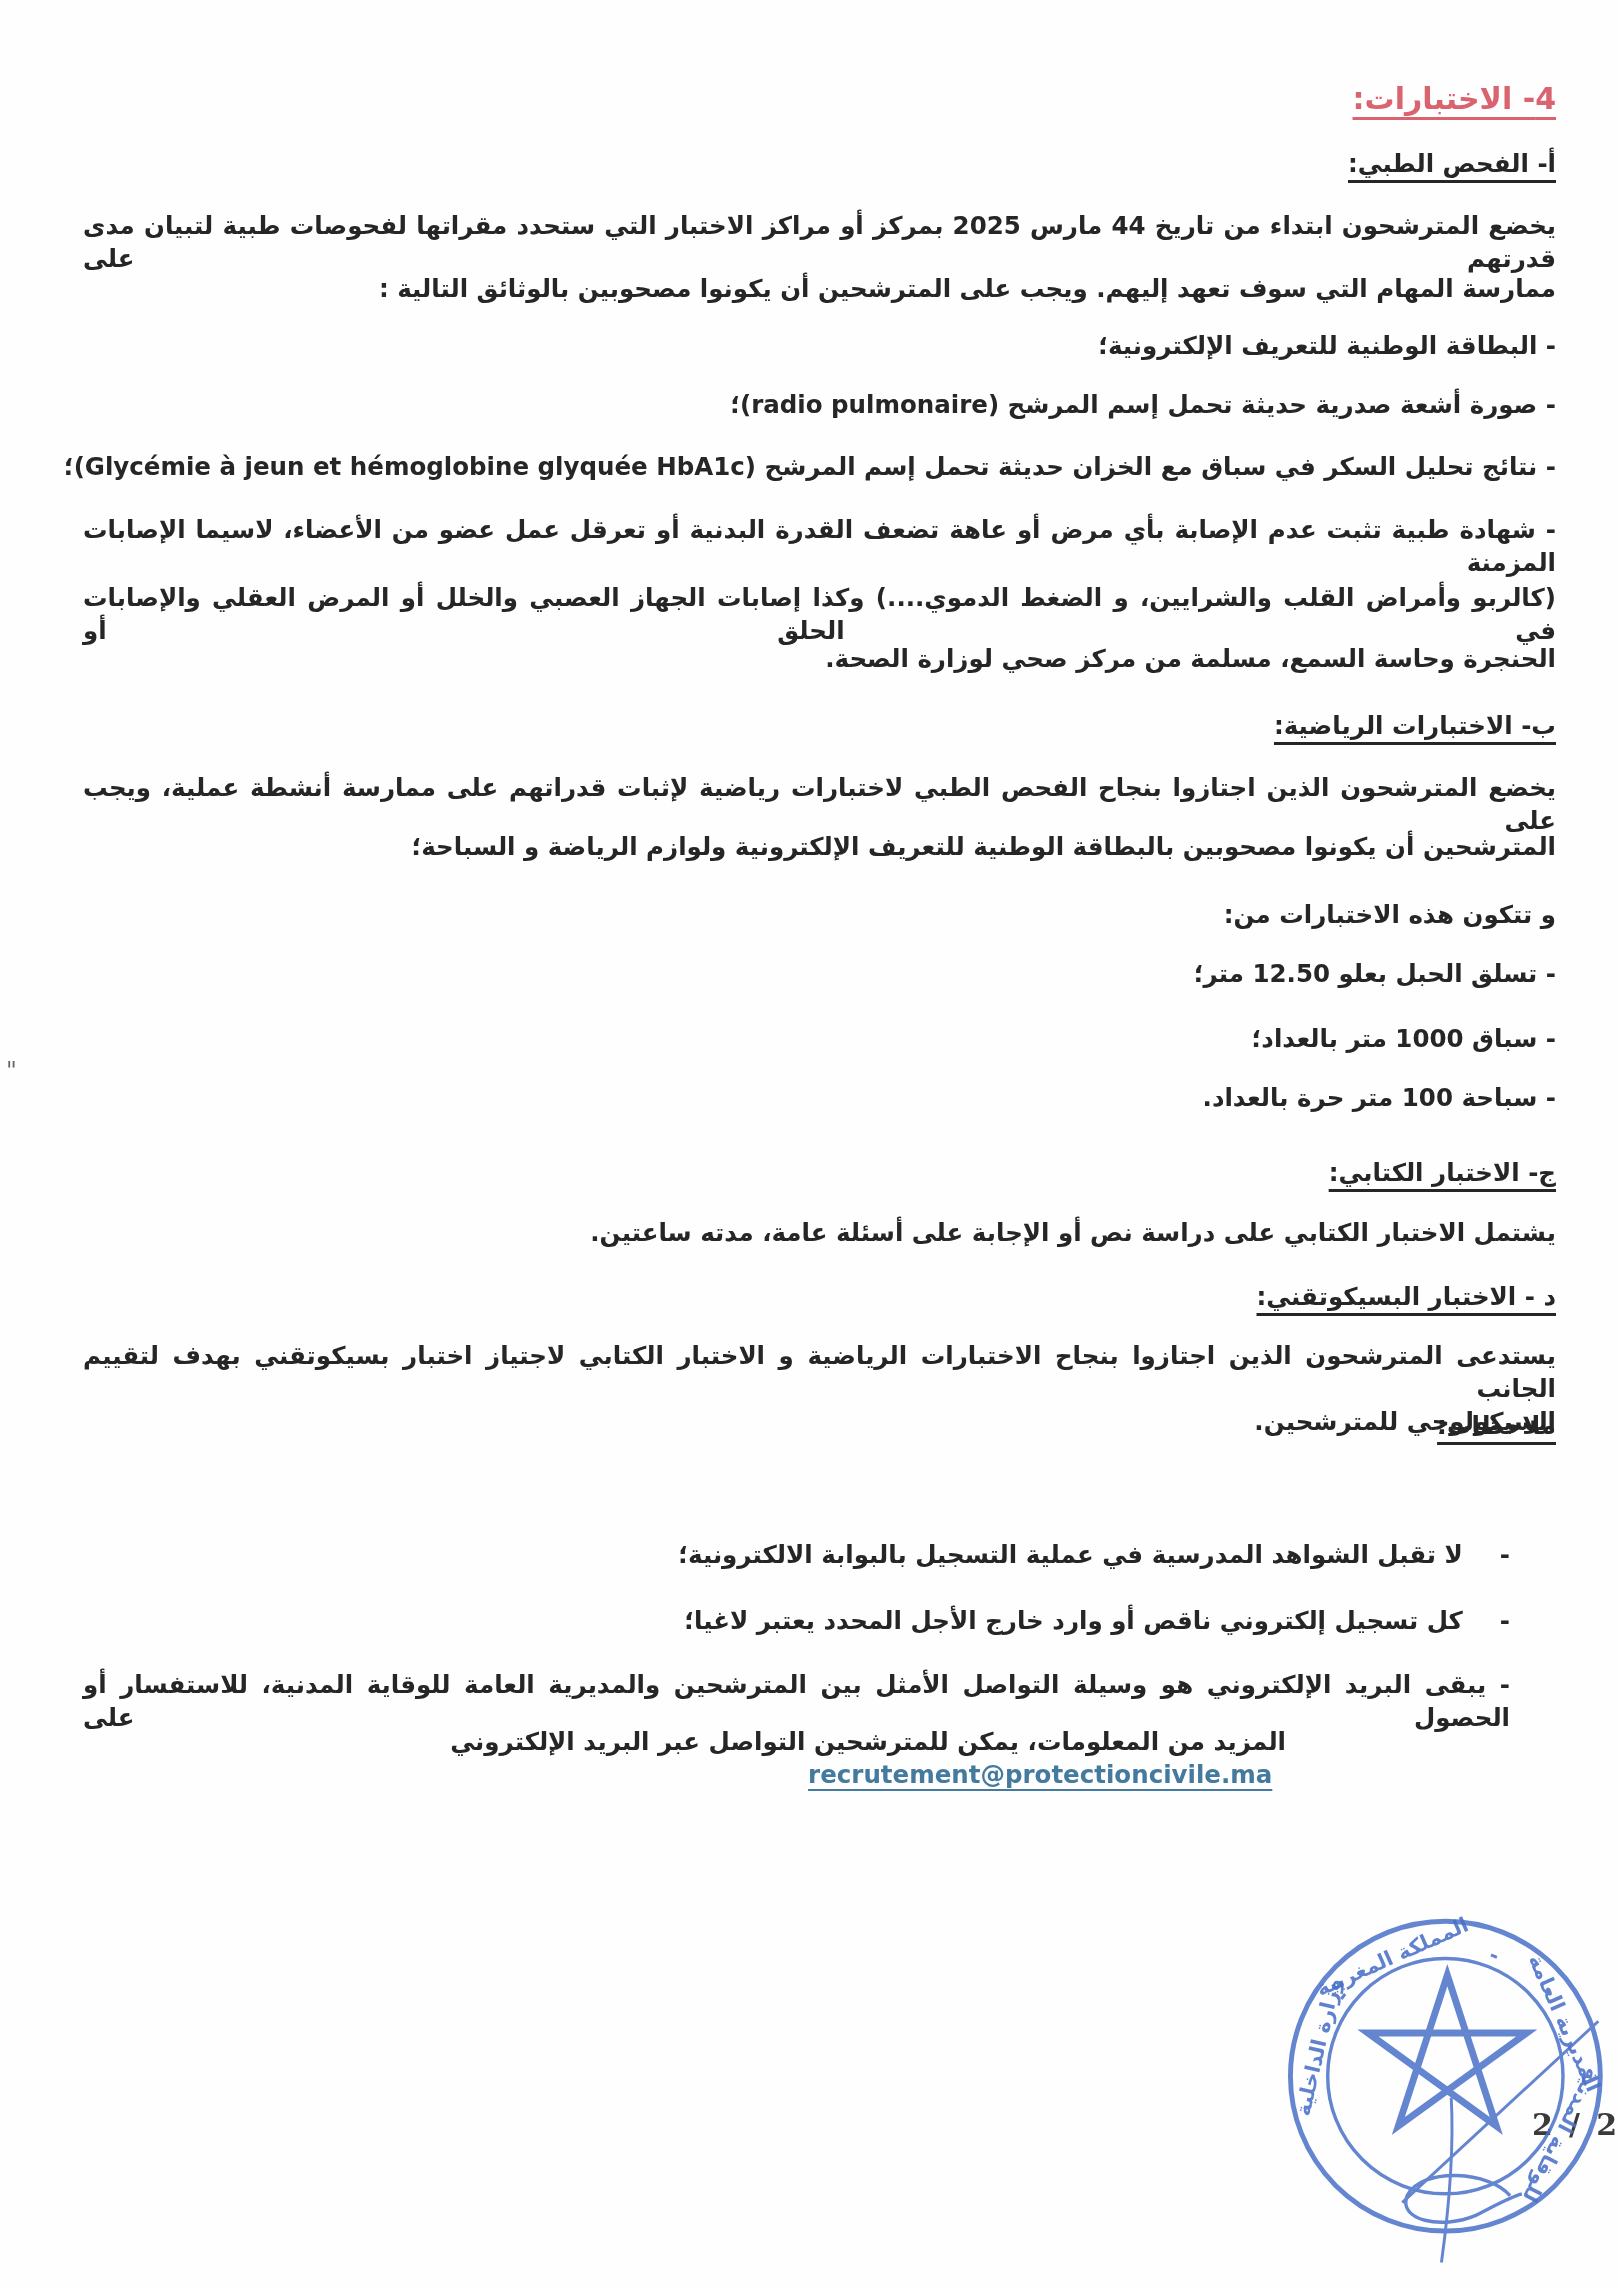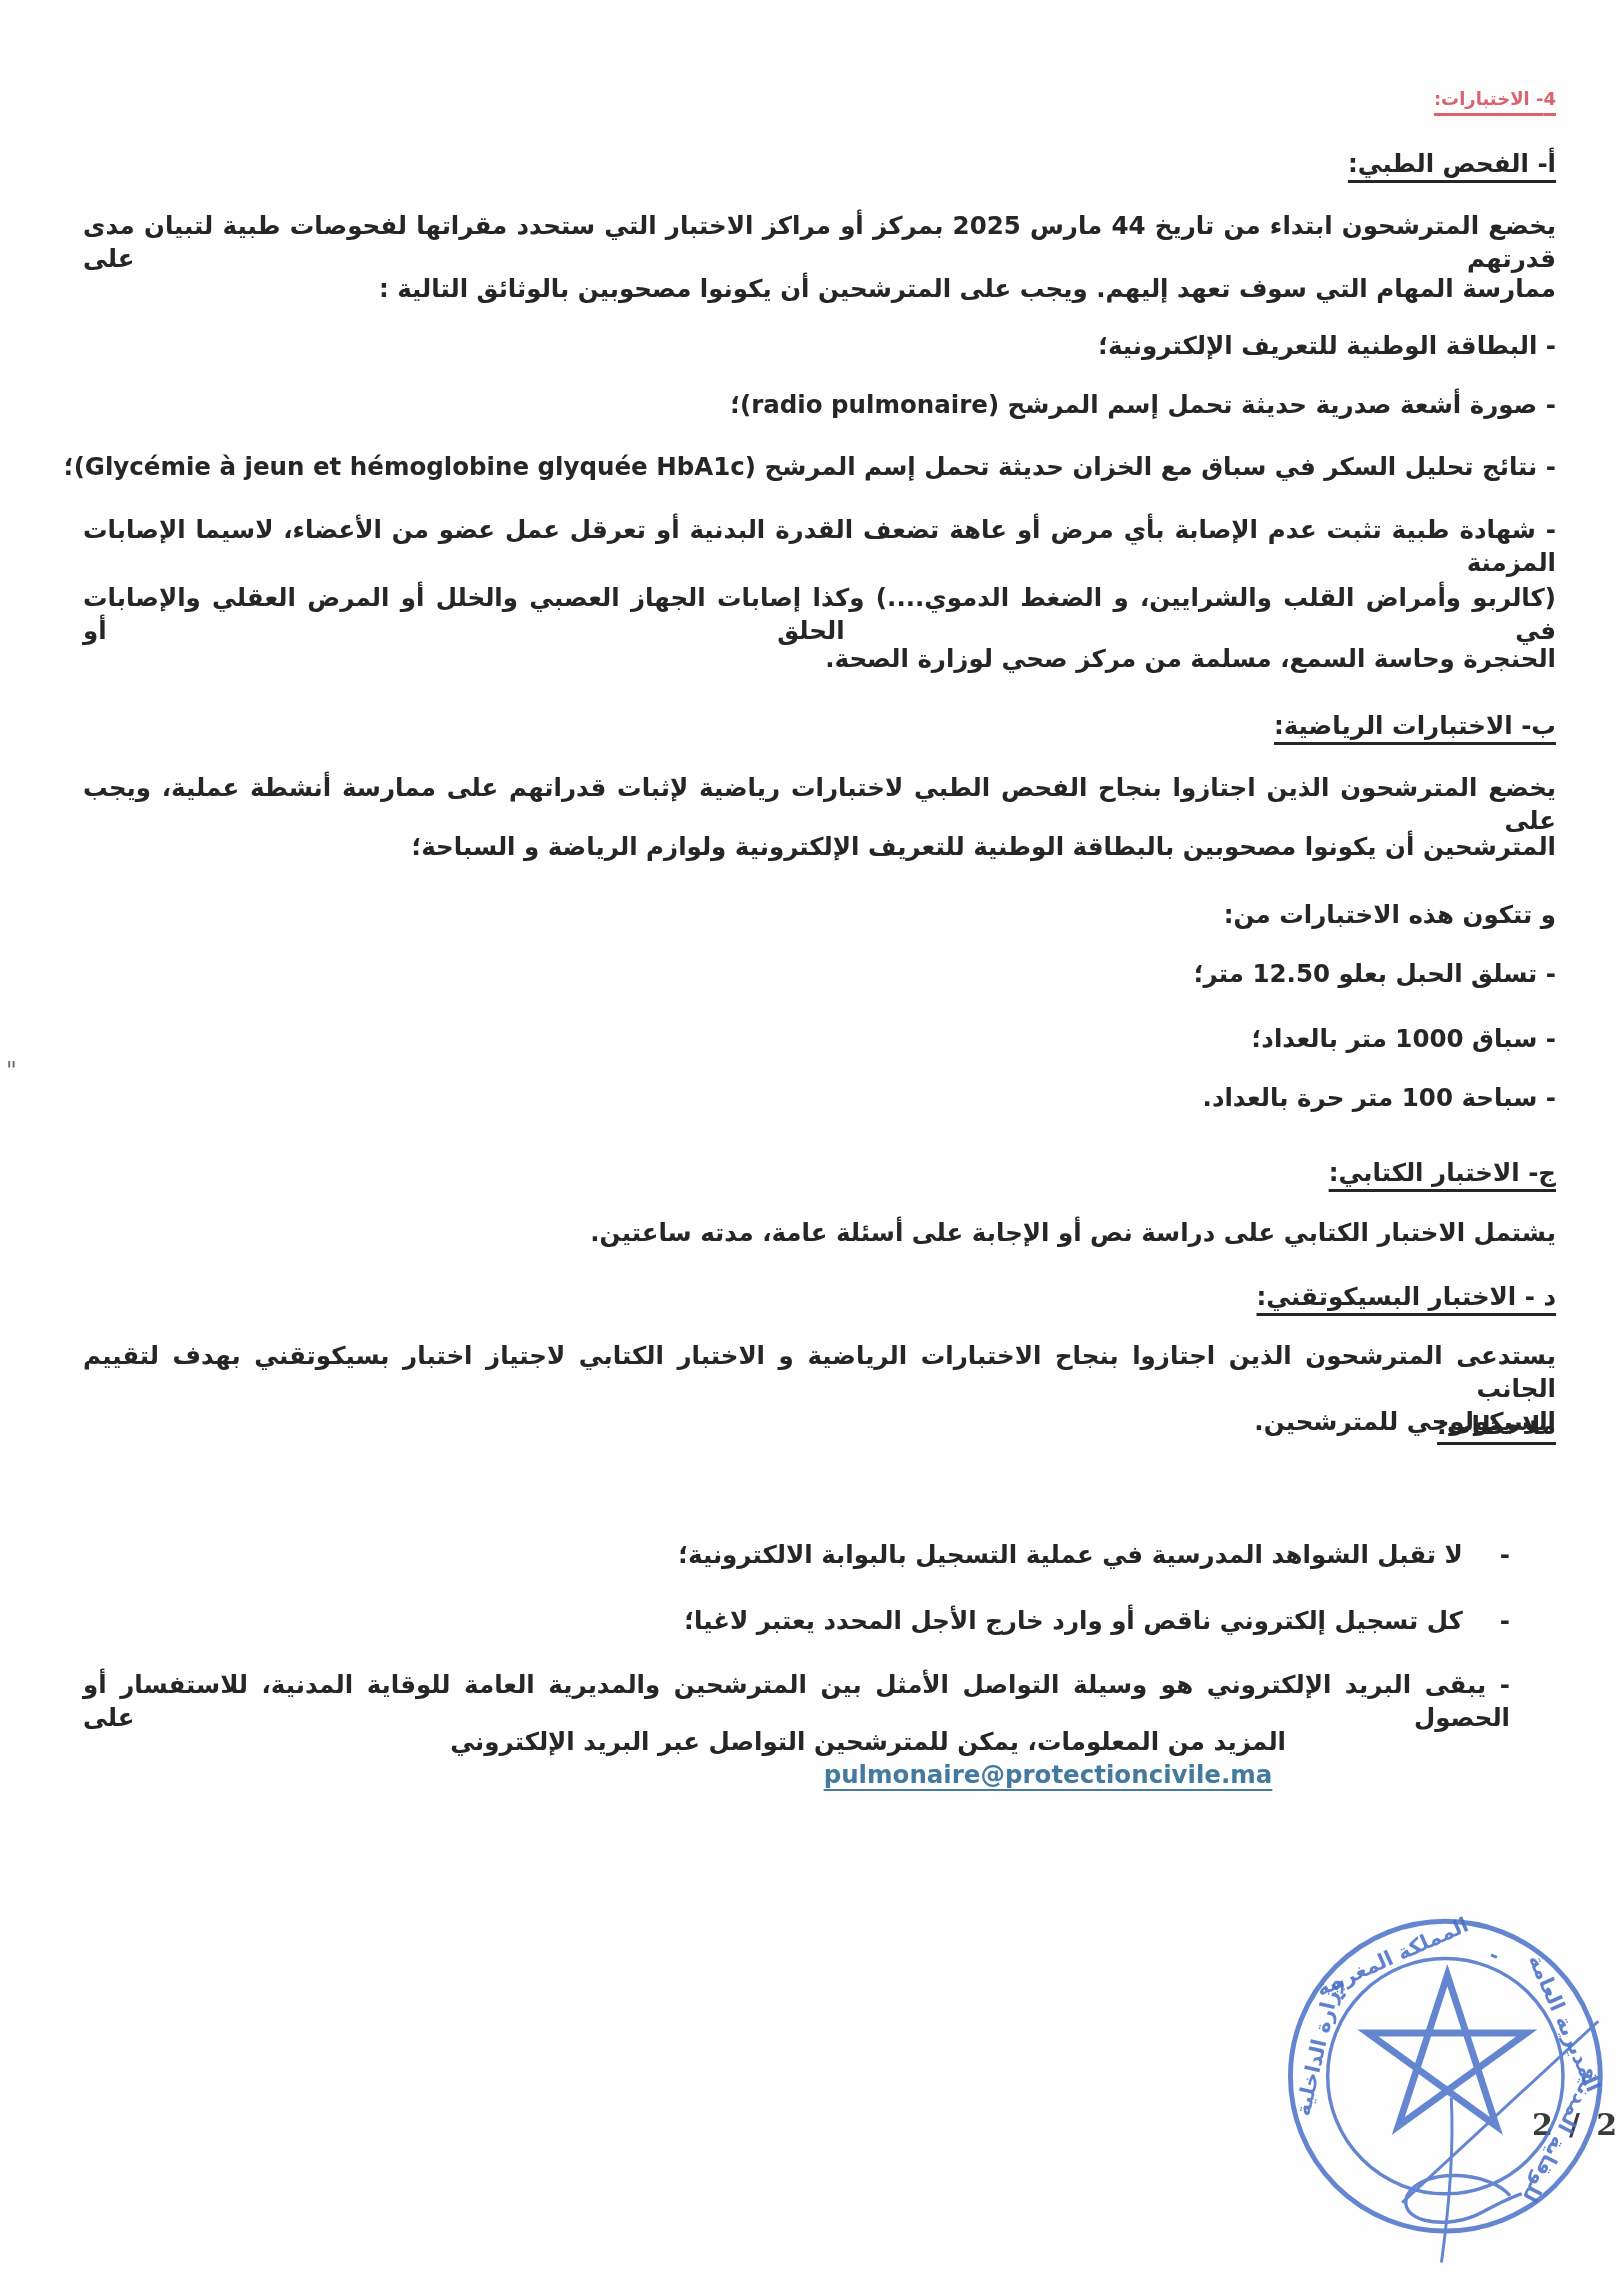--- a/index.html
+++ b/index.html
@@ -9,21 +9,21 @@
     font-family:"DejaVu Sans",sans-serif;
   }
   .line{
     position:absolute;direction:rtl;
     font:700 24.5px "DejaVu Sans",sans-serif;
     color:#262626;line-height:33px;
   }
   .r{right:64px;text-align:right;}
   .j{right:64px;left:83px;text-align:justify;text-align-last:justify;}
   .heading{text-decoration:underline;text-decoration-thickness:2.5px;text-underline-offset:7.8px;}
-  .title{color:#d96470;font-size:18px;}
+  .title{color:#d96470;font-size:30px;}
   .note-row{right:110px;display:flex;gap:37px;}
   .note-j{right:110px;left:83px;text-align:justify;text-align-last:justify;}
   .note-cont{right:334px;text-align:right;}
   .email{
     color:#447a9e;text-decoration:underline;
     text-decoration-thickness:2px;text-underline-offset:5.9px;
     margin-right:13.7px;
   }
   .pagenum{
     position:absolute;top:2107px;left:0;right:0;text-align:right;
@@ -78,21 +78,21 @@
   <span>-</span>
   <span>لا تقبل الشواهد المدرسية في عملية التسجيل بالبوابة الالكترونية؛</span>
 </div>
 <div class="line note-row" style="top:1604px">
   <span>-</span>
   <span>كل تسجيل إلكتروني ناقص أو وارد خارج الأجل المحدد يعتبر لاغيا؛</span>
 </div>
 <div class="line note-j" style="top:1668px">- يبقى البريد الإلكتروني هو وسيلة التواصل الأمثل بين المترشحين والمديرية العامة للوقاية المدنية، للاستفسار أو الحصول على</div>
 <div class="line note-cont" style="top:1725px">
   <span>المزيد من المعلومات، يمكن للمترشحين التواصل عبر البريد الإلكتروني</span>
-  <a class="email">pulmonaire@protectioncivile.ma</a>
+  <a class="email">recrutement@protectioncivile.ma</a>
 </div>
 
 <div class="artifact">"</div>
 
 <div class="pagenum">2 / 2</div>
 
 <svg class="stamp" viewBox="1280 1920 373 410">
   <g stroke="#4a70c8" fill="none" opacity="0.85">
     <circle cx="1474" cy="2118" r="158" stroke-width="5"></circle>
     <circle cx="1474" cy="2118" r="120" stroke-width="3.5"></circle>

